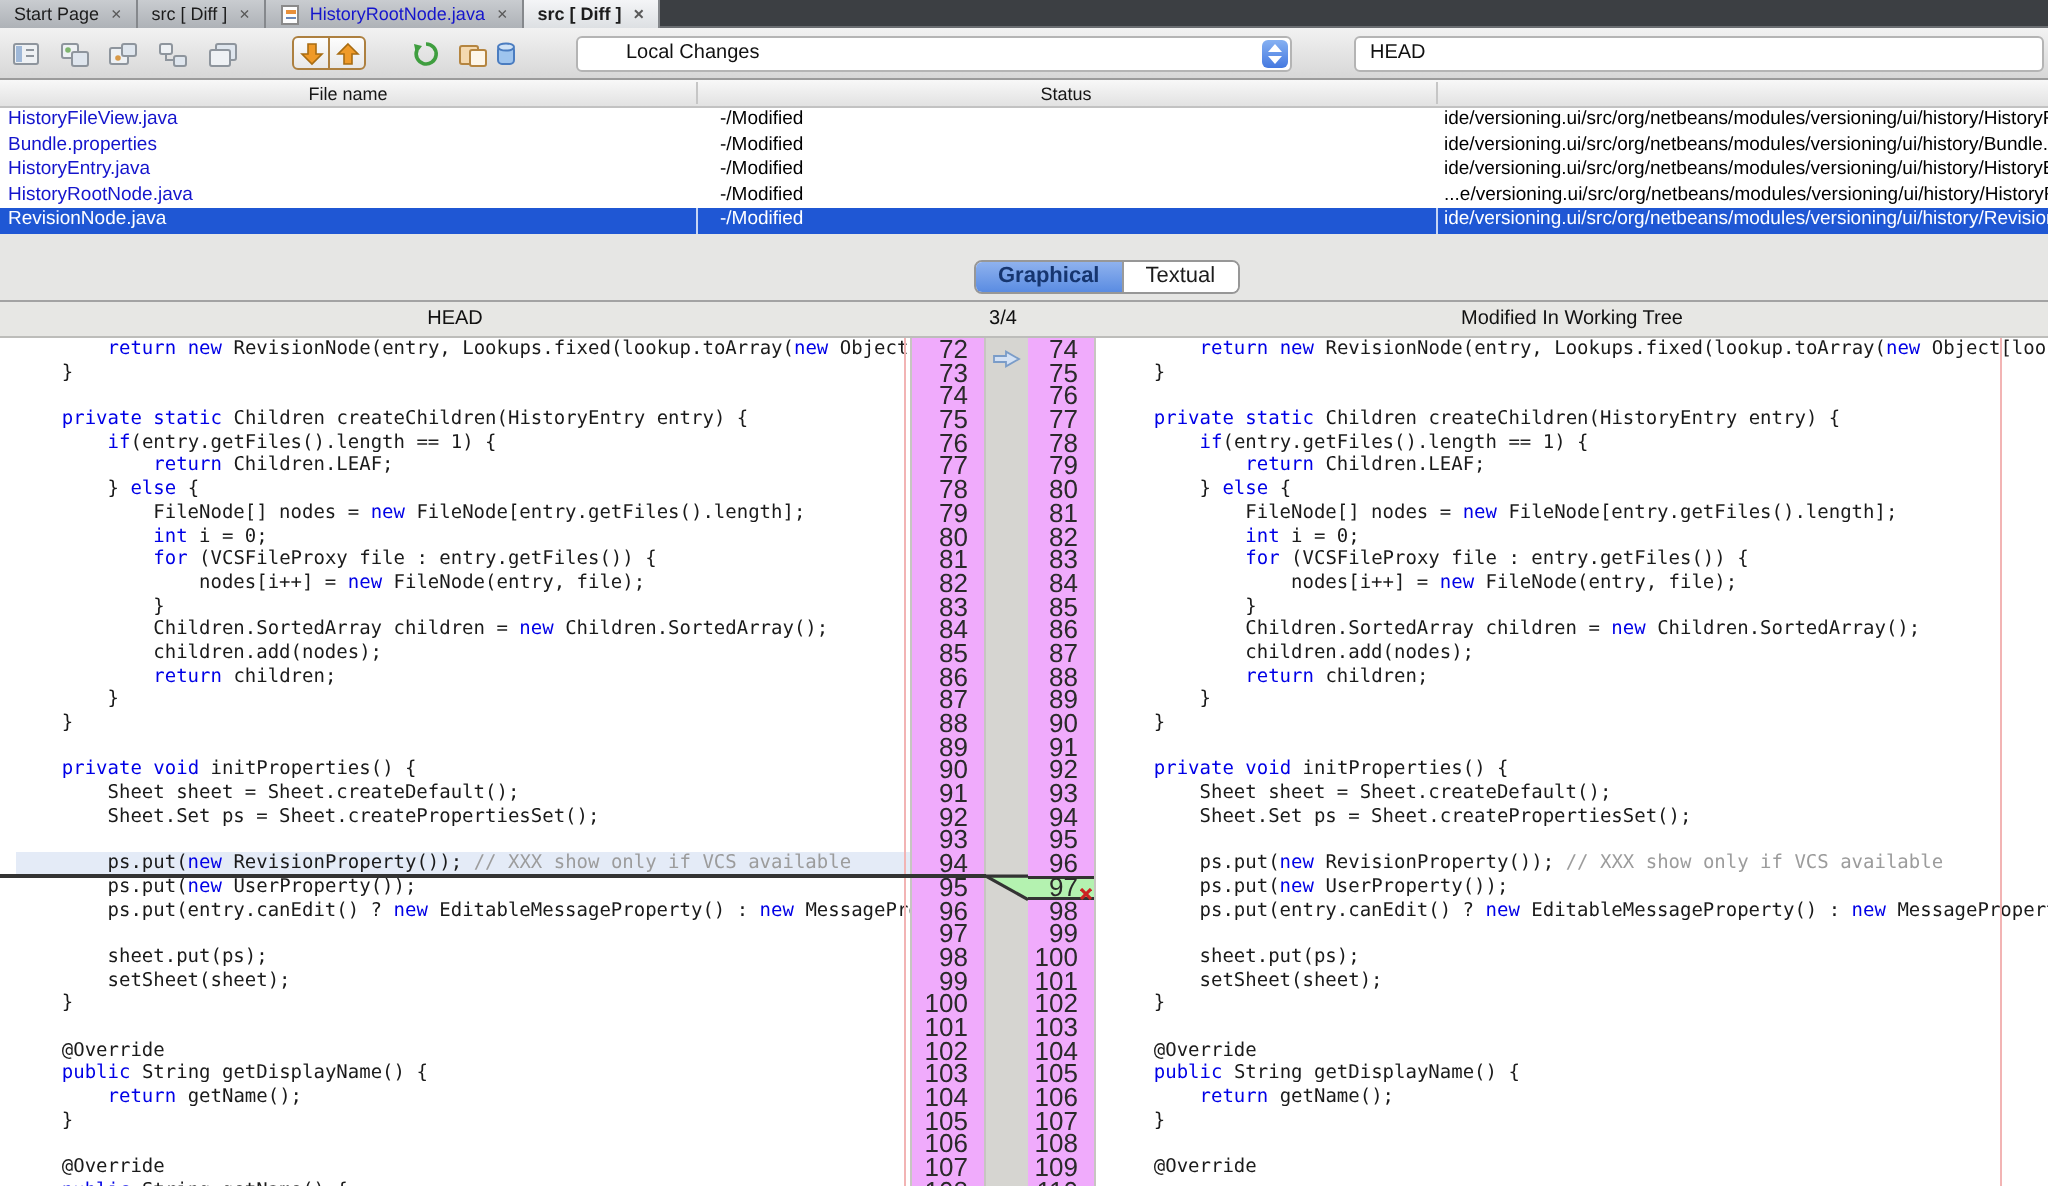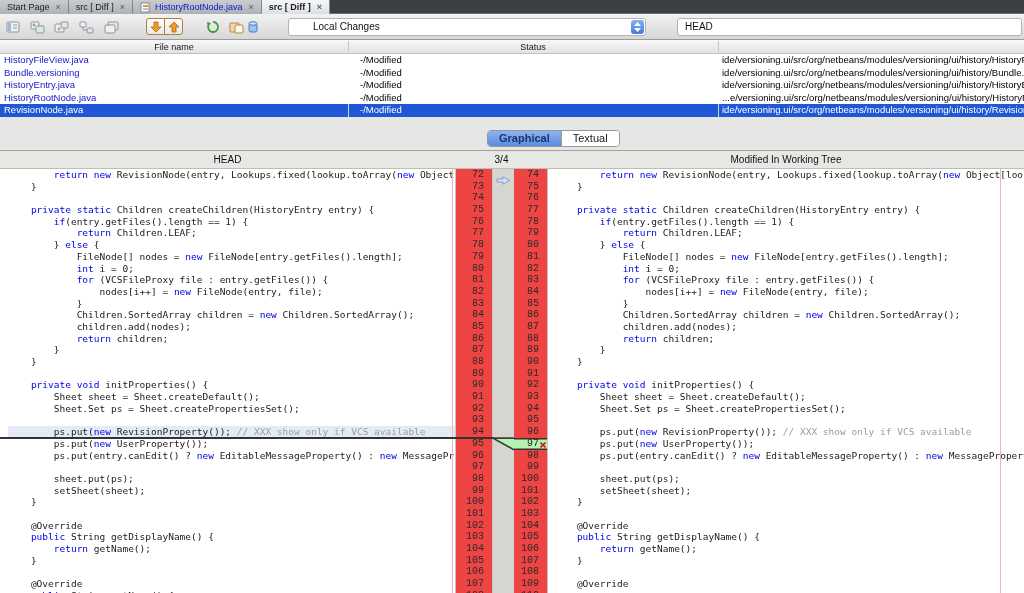--- a/index.html
+++ b/index.html
@@ -43,21 +43,21 @@
   .seg.on { background:linear-gradient(#8fb2ee,#5a8ce2); color:#16356f; font-weight:bold; }
 
   
   .diffview { position:absolute; top:150px; left:0; right:0; bottom:0; border-top:1px solid #a3a3a3; background:#fff; }
   .diff-header { position:absolute; top:0; left:0; right:0; height:18px; background:#e7e7e4; border-bottom:1px solid #bdbdba; font-size:10px; color:#111; }
   .dh-cell { position:absolute; top:0; height:18px; line-height:18px; text-align:center; }
   .diff-body { position:absolute; top:18px; left:0; right:0; bottom:0; overflow:hidden; }
   .code-pane { position:absolute; top:0; bottom:0; overflow:hidden; font-family:"DejaVu Sans Mono",monospace; font-size:9.5px; }
   .code-left  { left:0; width:455px; padding-left:8px; }
   .code-right { left:548px; right:0; padding-left:6px; }
-  .gutter { position:absolute; top:0; bottom:0; background:#ef4444; font-family:Liberation Mono, monospace; font-size:10px; color:#2a2a2a; }
+  .gutter { position:absolute; top:0; bottom:0; background:#f0abfc; font-family:Liberation Sans, sans-serif; font-size:13px; color:#2a2a2a; }
   .gutter-left  { left:455px; width:38px; border-left:1px solid #c7c5c1; border-right:1px solid #c7c5c1; }
   .gutter-right { left:514px; width:34px; border-right:1px solid #c7c5c1; }
   .strip { position:absolute; left:493px; width:21px; top:0; bottom:0; background:#d6d5d1; }
   .line { height:11.7px; line-height:11.7px; white-space:pre; color:#1a1a1a; }
   .gline { height:11.7px; line-height:11.7px; text-align:right; padding-right:8px; position:relative; }
   .kw { color:#0000e6;text-align:right; }
   .cm { color:#9c9c9c; }
   .line.current { background:#e4ebf7; }
   .line.added, .gline.added { background:#b4f2b0; box-shadow:inset 0 1.5px 0 #333, inset 0 -1.5px 0 #333; }
   .margin-line { position:absolute; top:0; bottom:0; width:1px; background:#f2b4b4; }
@@ -182,21 +182,21 @@
     <div class="ft-hcell" style="left:348px; width:370px;">Status</div>
     <div class="ft-hdiv" style="left:718px"></div>
   </div>
   <div id="ft-body">
       <div class="ft-row">
         <span class="cell-name">HistoryFileView.java</span>
         <span class="cell-status">-/Modified</span>
         <span class="cell-path">ide/versioning.ui/src/org/netbeans/modules/versioning/ui/history/HistoryF</span>
       </div>
       <div class="ft-row">
-        <span class="cell-name">Bundle.versioning</span>
+        <span class="cell-name">Bundle.properties</span>
         <span class="cell-status">-/Modified</span>
         <span class="cell-path">ide/versioning.ui/src/org/netbeans/modules/versioning/ui/history/Bundle.p</span>
       </div>
       <div class="ft-row">
         <span class="cell-name">HistoryEntry.java</span>
         <span class="cell-status">-/Modified</span>
         <span class="cell-path">ide/versioning.ui/src/org/netbeans/modules/versioning/ui/history/HistoryE</span>
       </div>
       <div class="ft-row">
         <span class="cell-name">HistoryRootNode.java</span>

